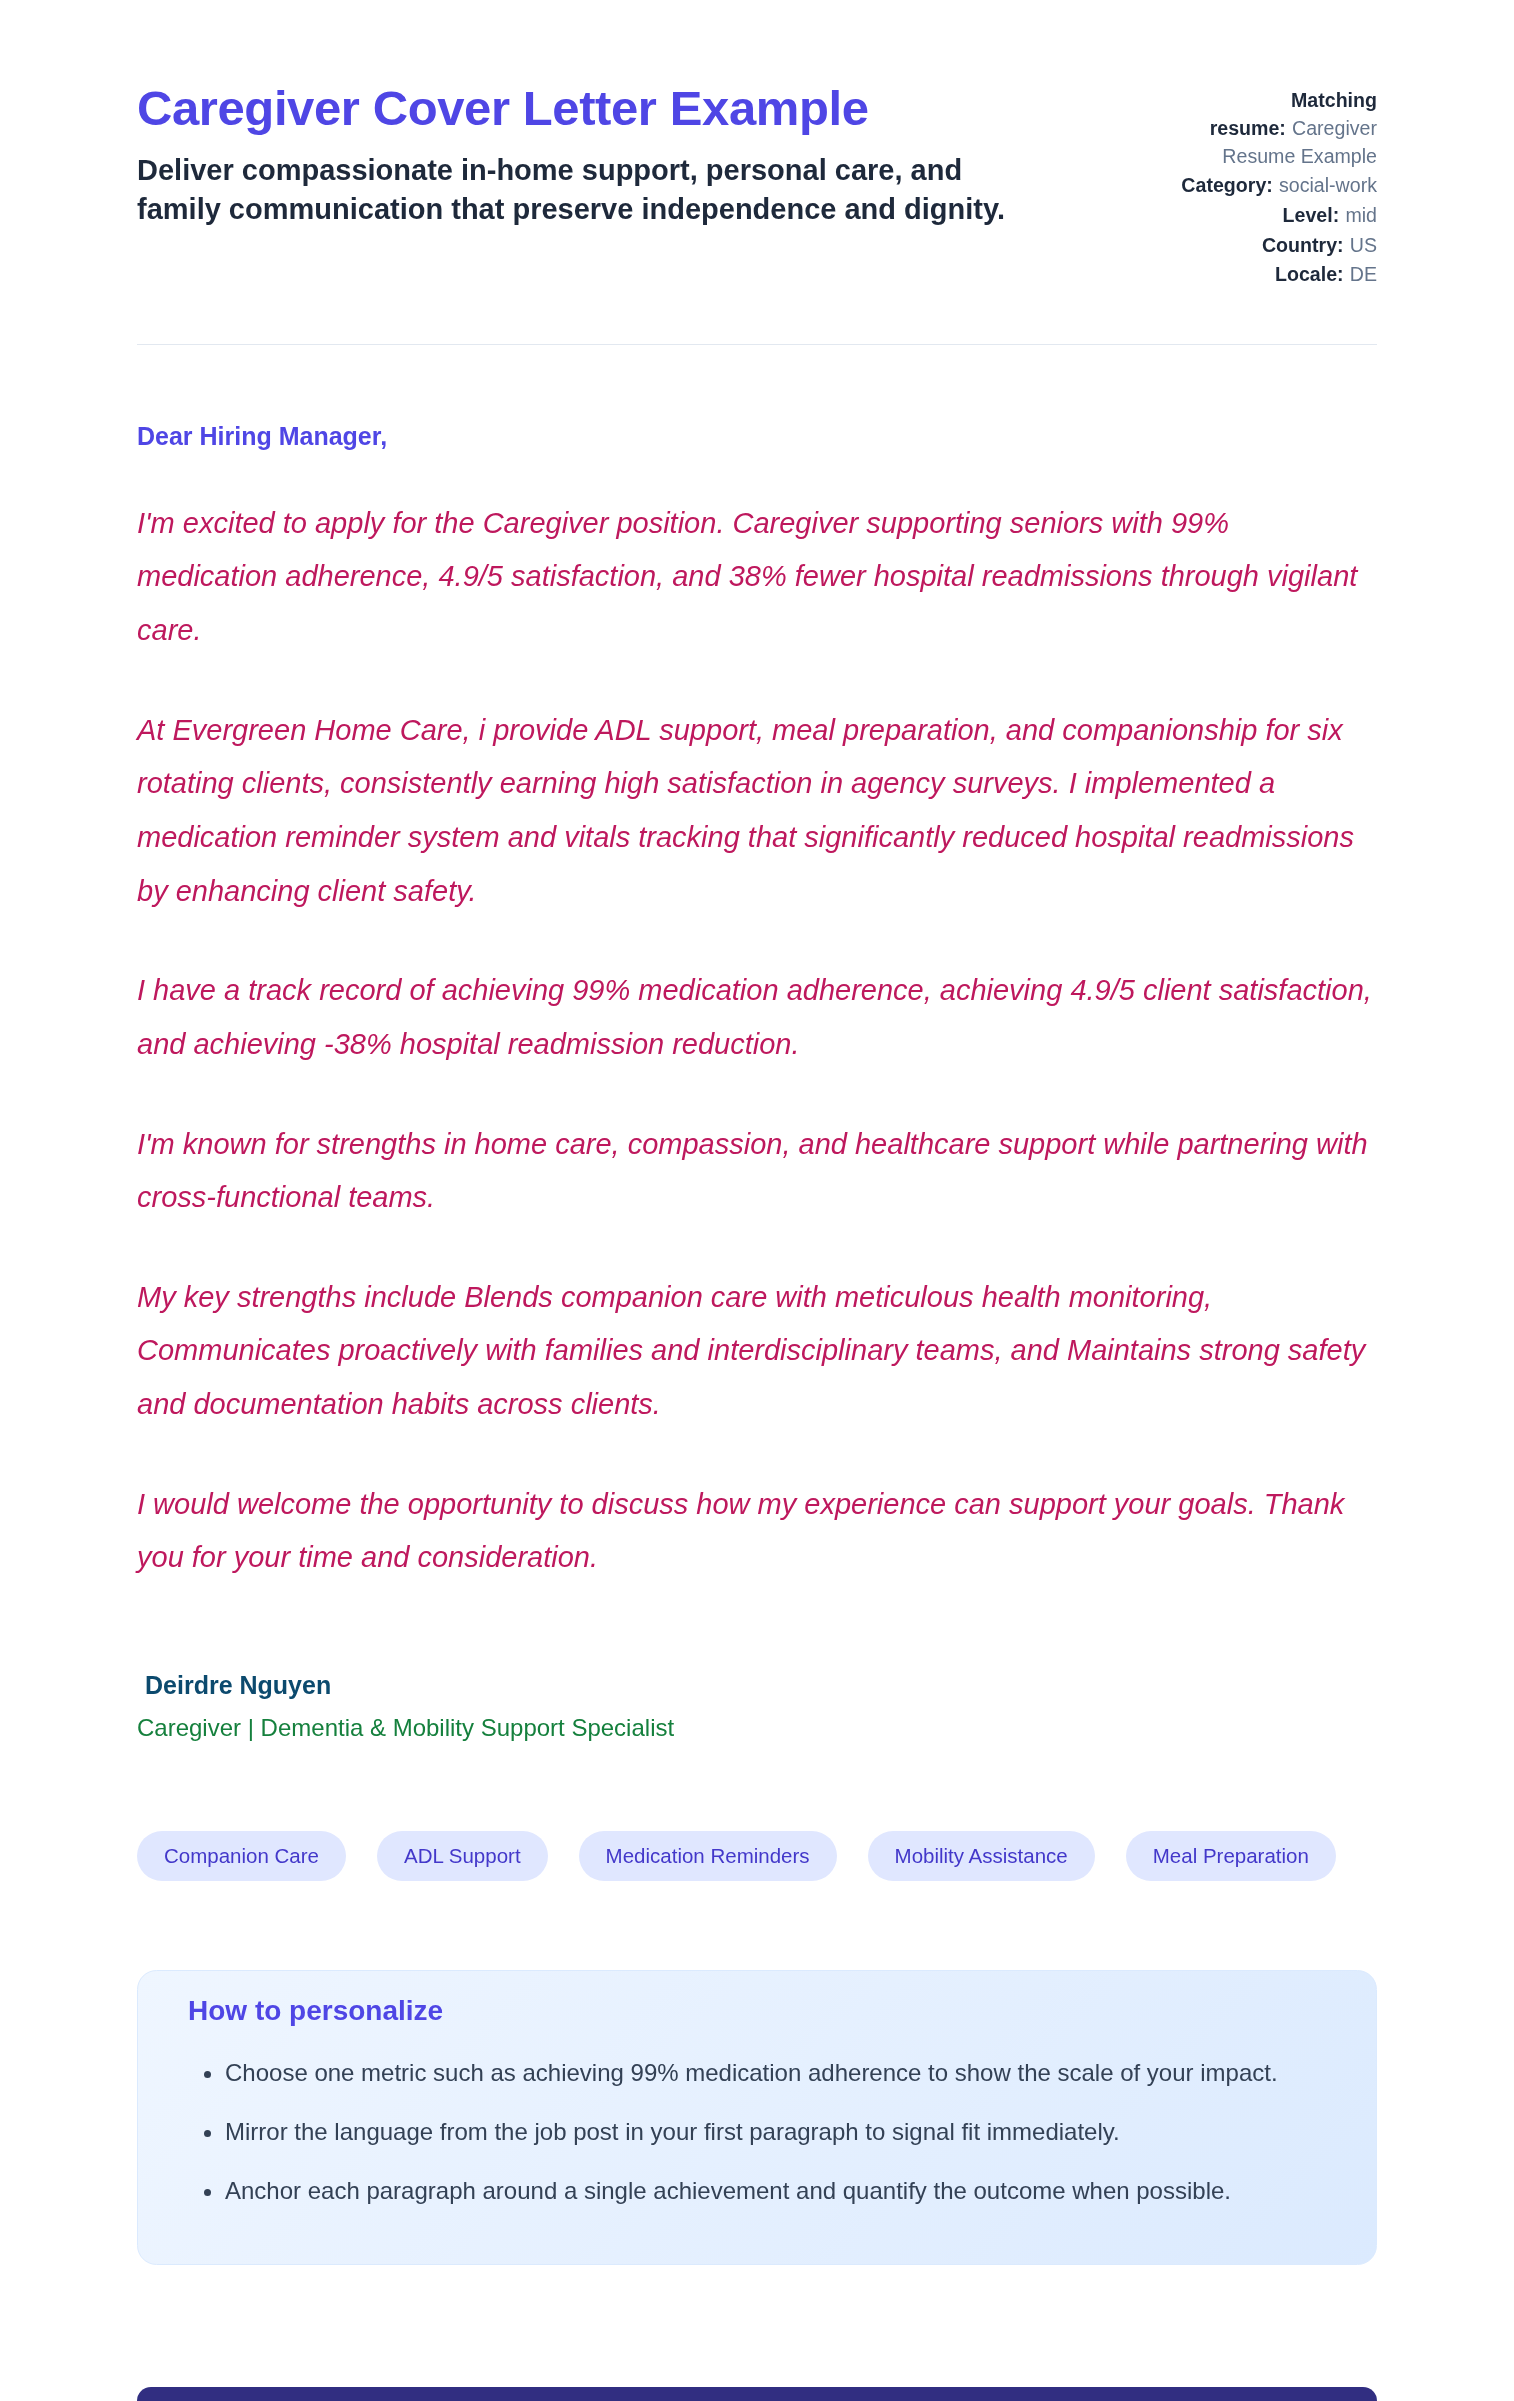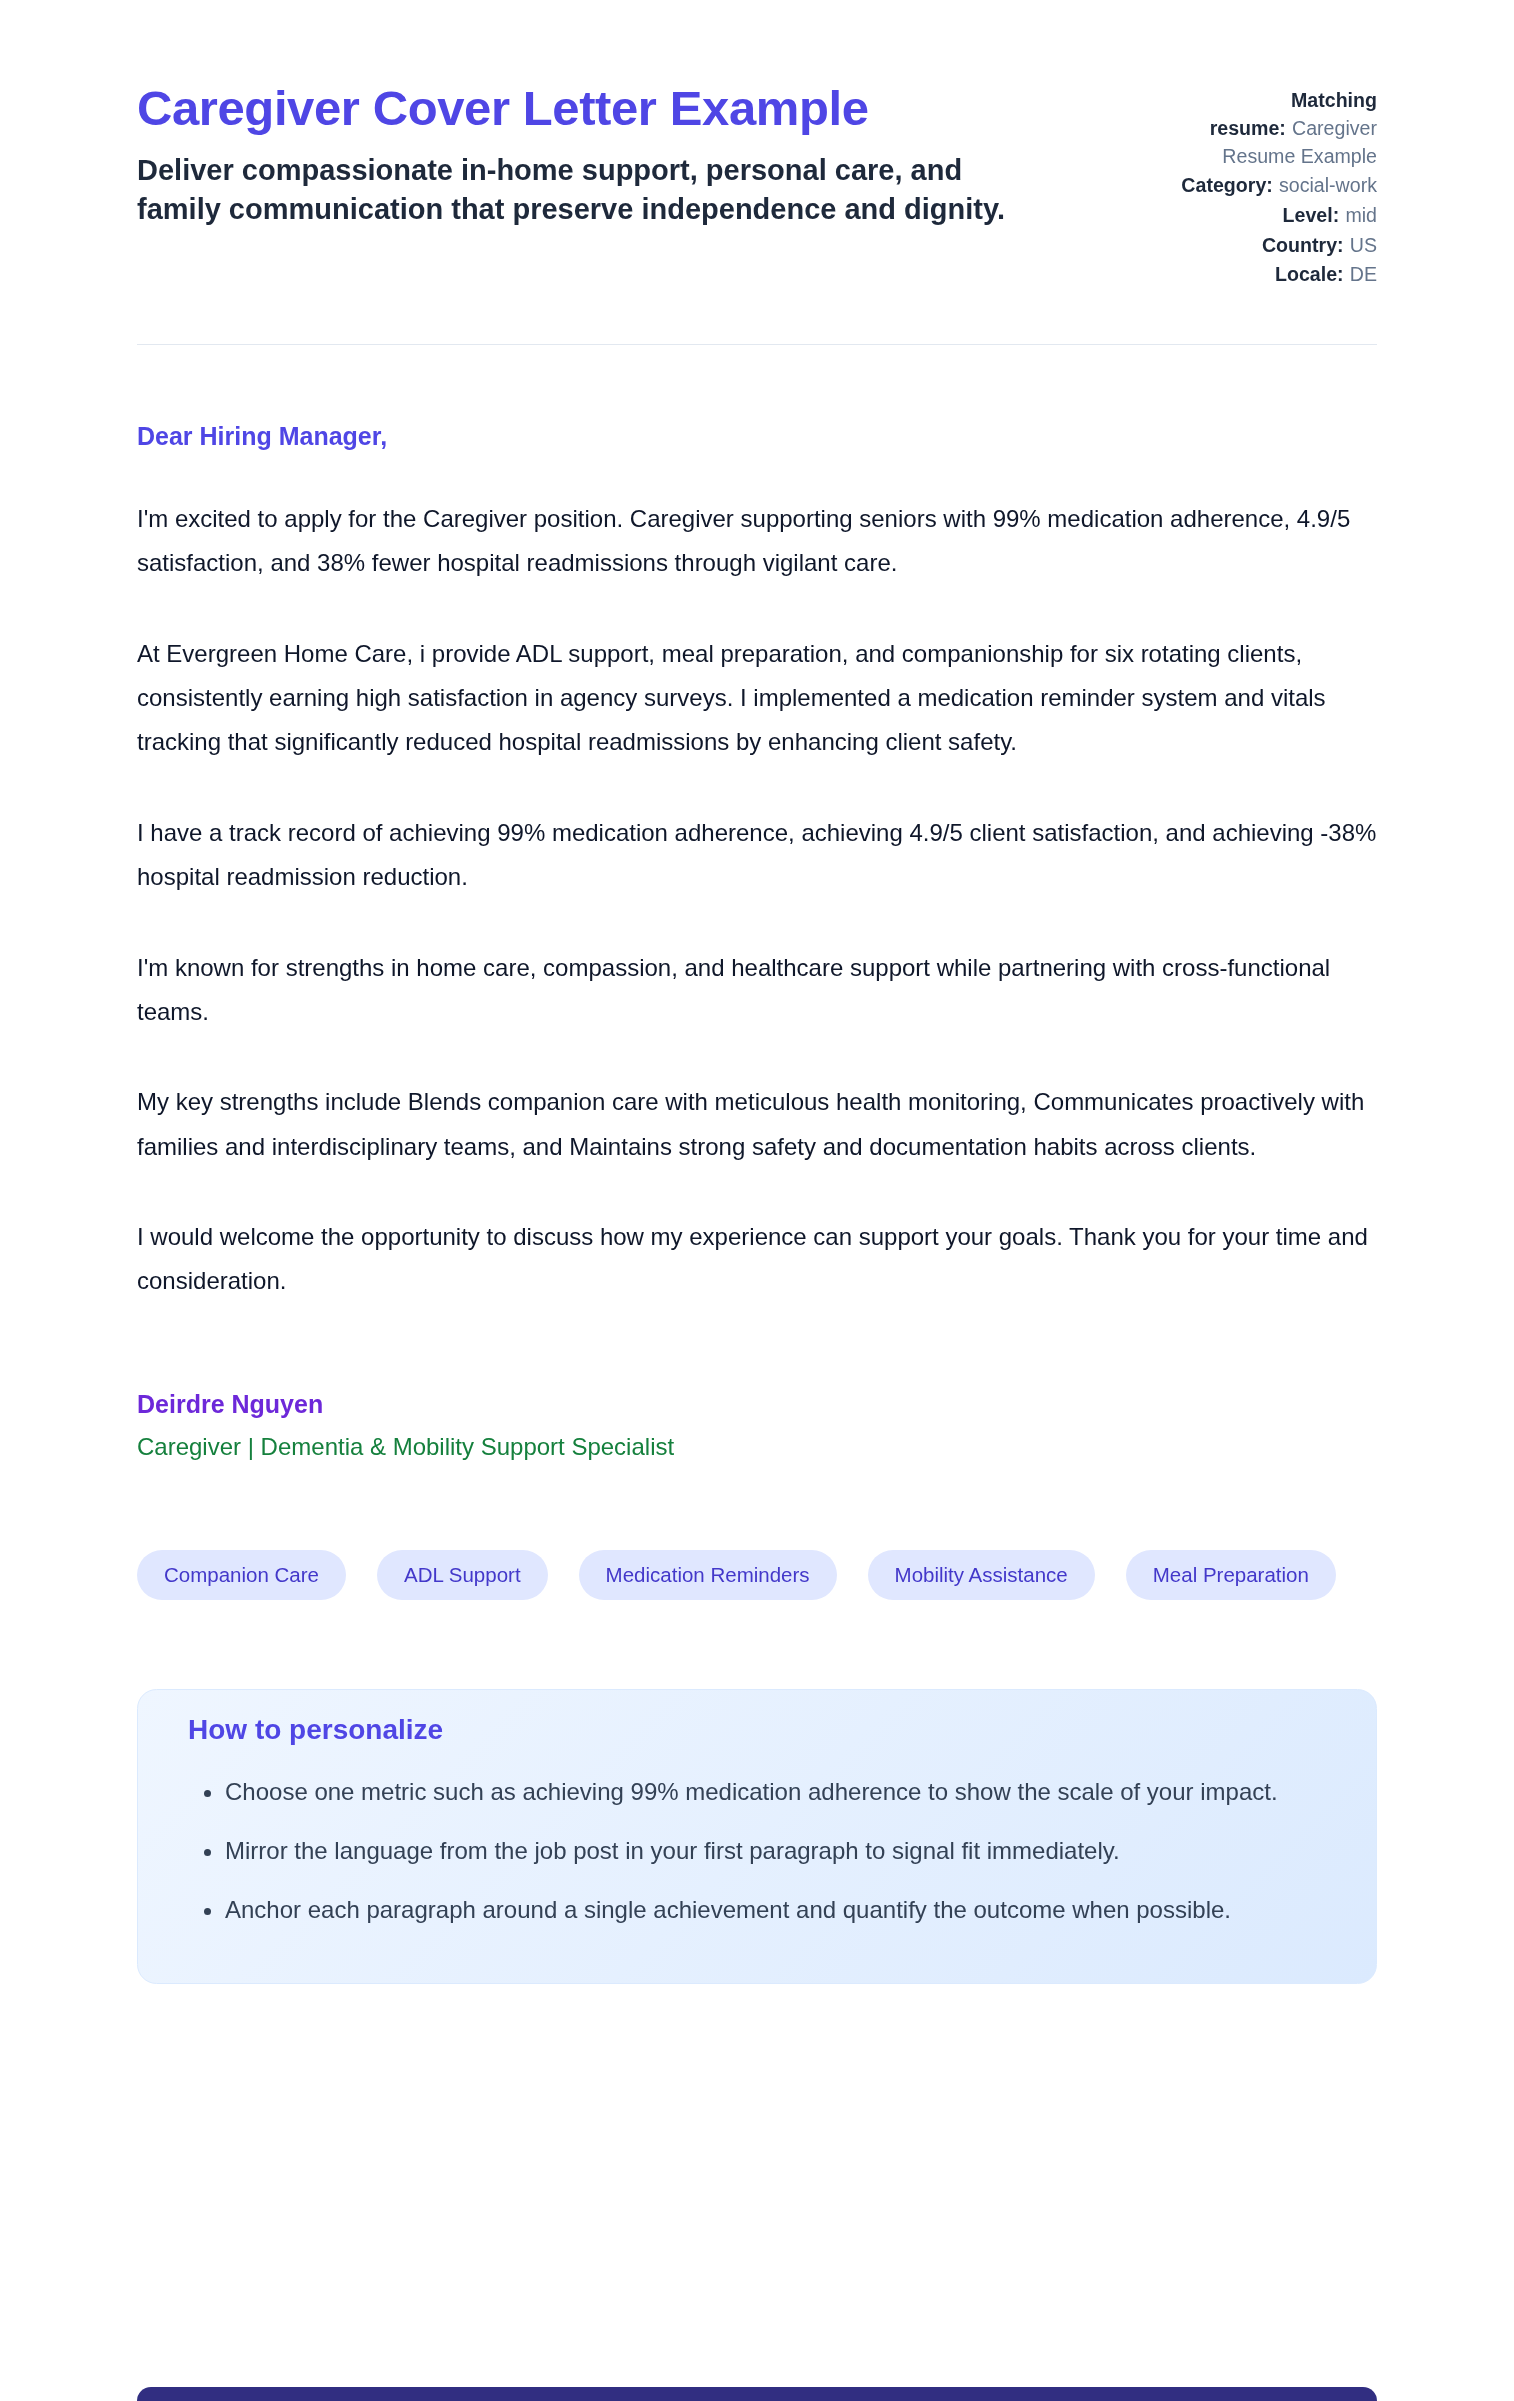--- a/index.html
+++ b/index.html
@@ -55,26 +55,27 @@
 
   
   .salutation {
     margin: 77px 0 0;
     font-size: 25px;
     font-weight: 700;
     color: var(--accent, #4f46e5);
   }
   .paragraph {
     margin: 46px 0 0;
-    font-size: 24px;
+    font-size: 29px;
     line-height: 1.85;
-    color: #0f172a;
+    color: #be185d;
+    font-style: italic;
   }
 
-  .signature-name { margin: 86px 0 0; font-size: 25px; font-weight: 700; color: #6d28d9; }
+  .signature-name { margin: 86px 8px 0; font-size: 25px; font-weight: 700; color: #0c4a6e; }
   .signature-title { margin: 14.3px 0 0; font-size: 24px; color: #15803d; }
 
   
   .tags { display: flex; flex-wrap: wrap; gap: 31px; margin-top: 89px; }
   .tag {
     background: var(--pill_bg, #e0e7ff);
     color: var(--pill_text, #4338ca);
     font-size: 20.5px;
     line-height: 1.2;
     padding: 12.5px 27px;

